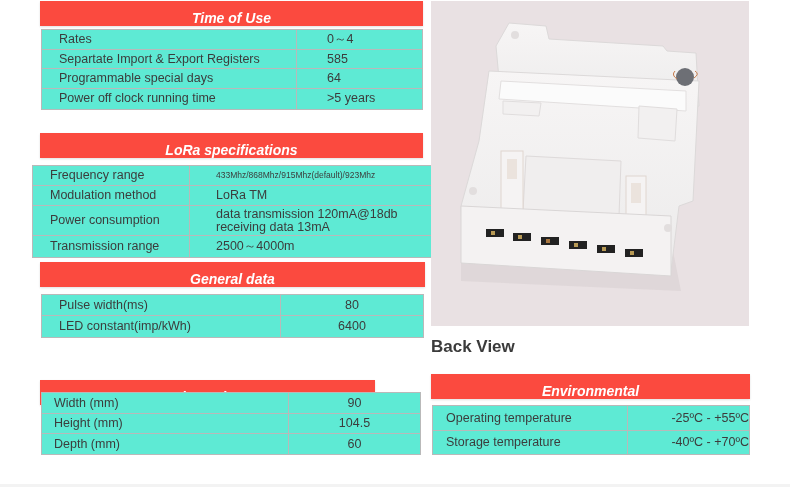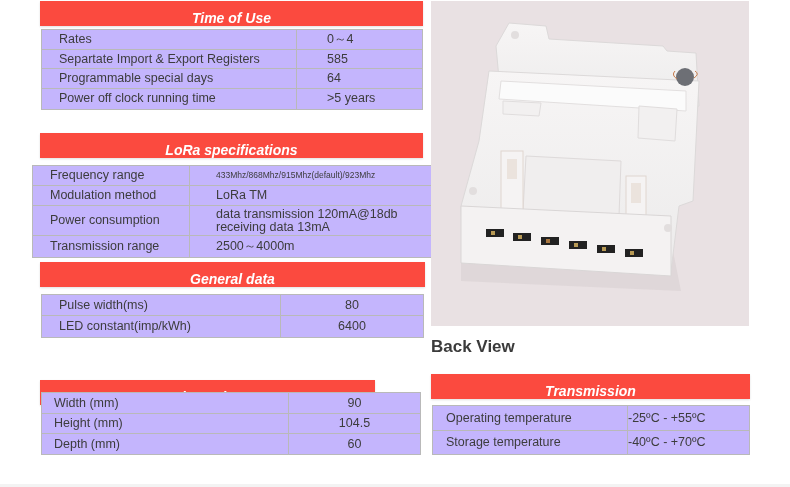--- a/index.html
+++ b/index.html
@@ -20,21 +20,21 @@
     text-align: center;
     display: flex; align-items: flex-end; justify-content: center;
     box-shadow: 0 1px 2px rgba(0,0,0,0.12);
   }
 
   table.spec {
     position: absolute;
     border-collapse: collapse;
     font-size: 12.5px;
     color: #3c3c3c;
-    background: #c4b5fd;
+    background: #5eead4;
     table-layout: fixed;
   }
   table.spec td {
     border: 1px solid #b9b9b9;
     padding: 0 0 0 17px;
     line-height: 1.0;
     vertical-align: middle;
     white-space: nowrap;
   }
   table.spec td.val { padding-left: 30px; }
@@ -78,21 +78,21 @@
     position: absolute; left: 431px; top: 337px; width: 328px;
     text-align: left; font-weight: bold; font-size: 17px; color: #3b3b3b;
   }
 
   
   #hdr-env { left: 431px; top: 374px; width: 319px; height: 25px; }
   #tbl-env { left: 432px; top: 405px; width: 318px; }
   #tbl-env col.c1 { width: 195px; }
   #tbl-env tr { height: 24.5px; }
   #tbl-env td:first-child { padding-left: 13px; }
-  #tbl-env td.val { padding-left: 0; text-align: left; }
+  #tbl-env td.val { padding-left: 0; text-align: right; }
 </style>
 </head>
 <body>
 
 <div class="section-header" id="hdr-tou">
   <span>Time of Use</span>
 </div>
 <table class="spec" id="tbl-tou">
   <colgroup>
       <col class="c1">
@@ -241,21 +241,21 @@
       <rect x="199" y="250" width="4" height="4" fill="#b89a55"></rect>
     </g>
 
     <circle cx="254" cy="76" r="9" fill="#6d6f75"></circle>
     <path d="M244,70 q-4,4 2,8 M264,70 q5,3 -1,7" stroke="#c57a4b" stroke-width="1" fill="none"></path>
   </svg>
 </div>
 <div id="caption">Back View</div>
 
 <div class="section-header" id="hdr-env">
-  <span>Transmission</span>
+  <span>Environmental</span>
 </div>
 <table class="spec" id="tbl-env">
   <colgroup>
       <col class="c1">
       <col>
     </colgroup>
   <tbody>
       <tr>
         <td>Operating temperature</td>
         <td class="val">-25ºC - +55ºC</td>

